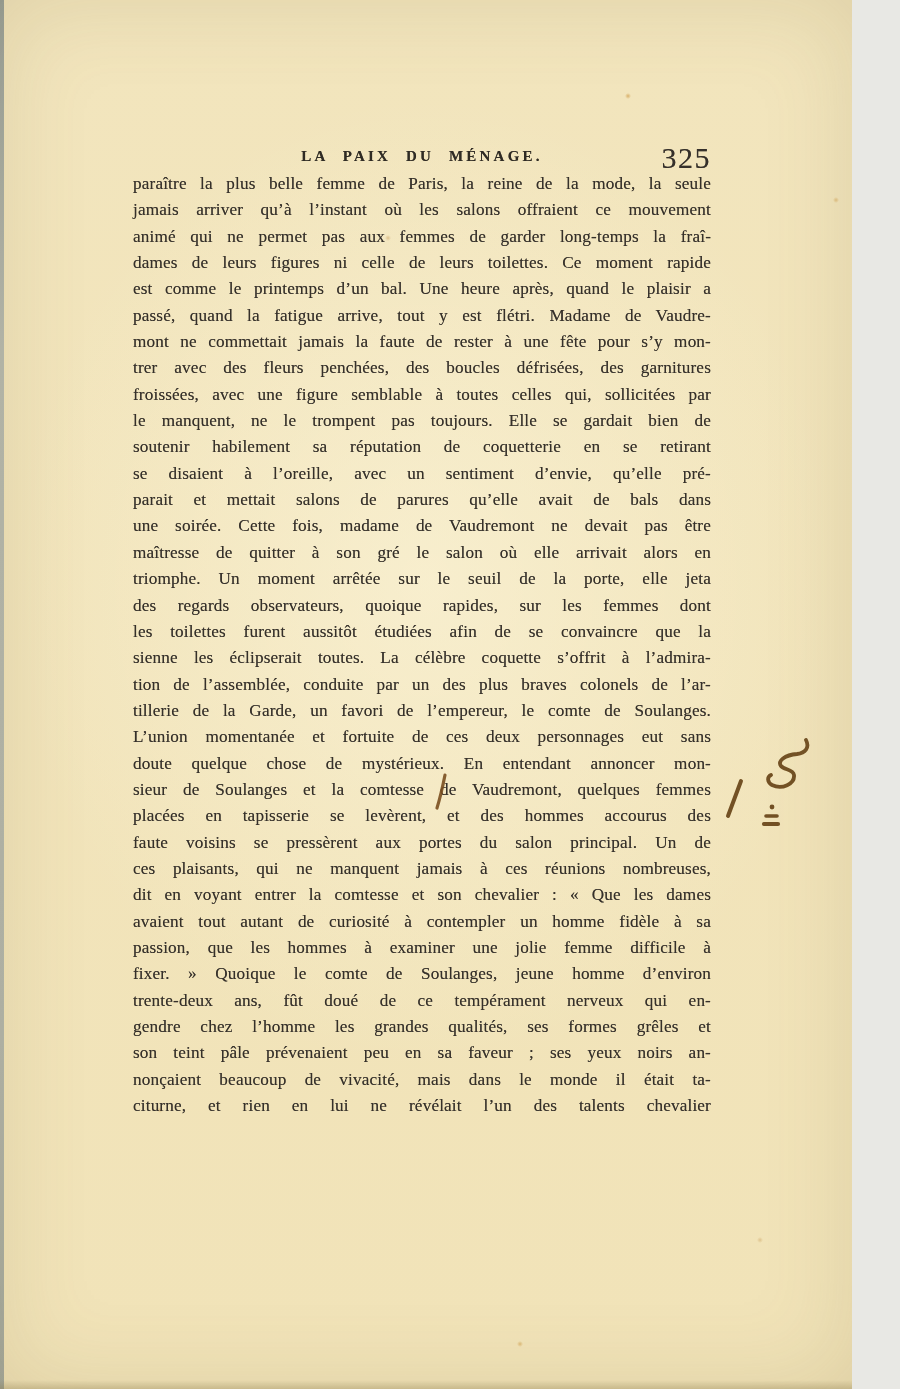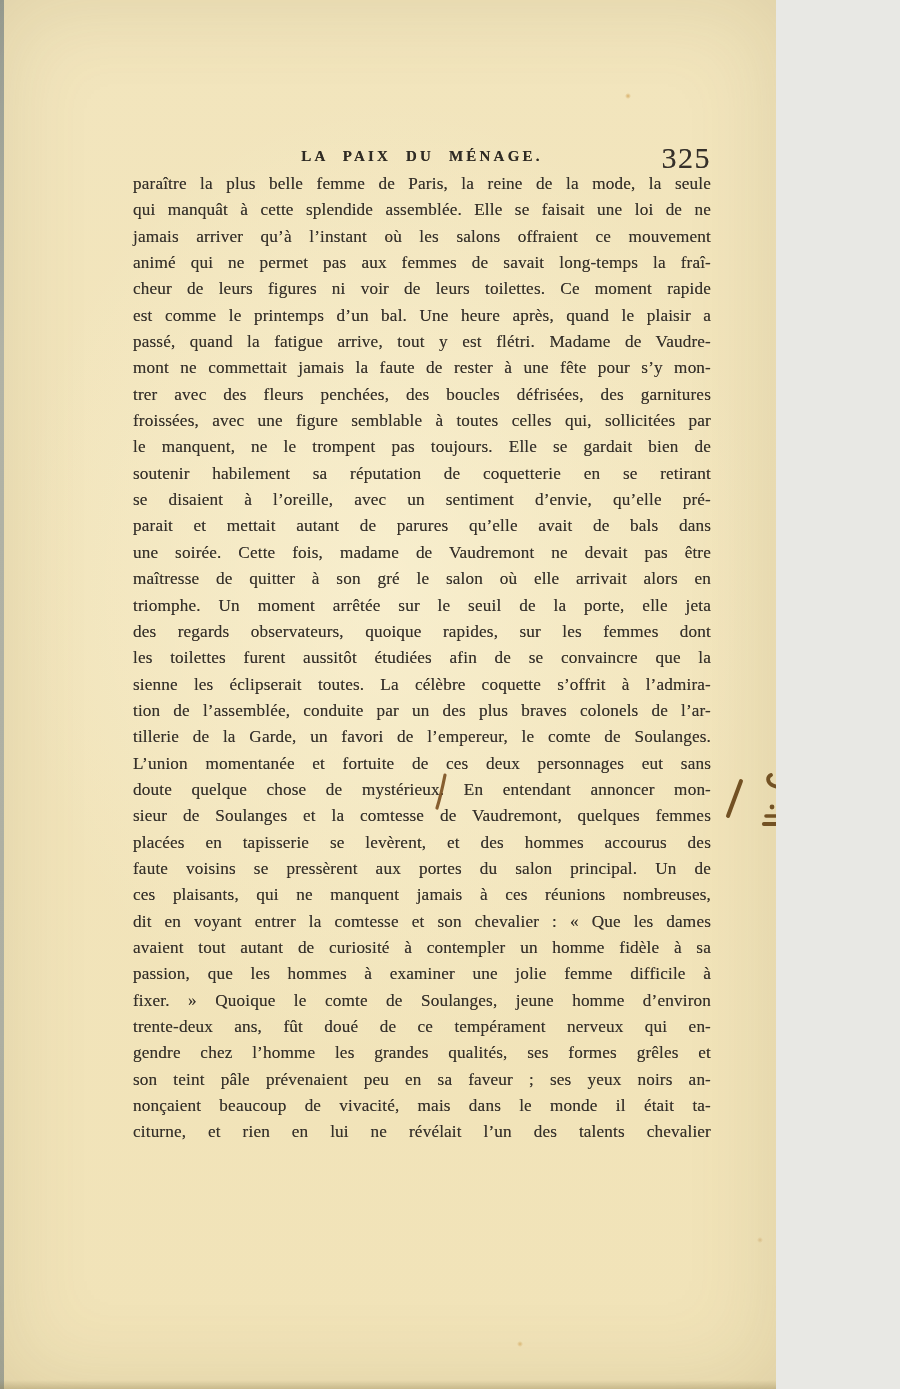--- a/index.html
+++ b/index.html
@@ -1,19 +1,19 @@
 <!DOCTYPE html>
 <html><head>
 <meta charset="utf-8">
 <style>
   html, body { margin: 0; padding: 0; background: #e8e8e4; }
 
   .scan {
     position: relative;
-    width: 776px;
+    width: 852px;
     height: 1389px;
     overflow: hidden;
     background-color: #f2e5bd;
     background-image:
       radial-gradient(circle 2px at 628px 96px,  rgba(196,134,38,0.55), rgba(196,134,38,0) 3px),
       radial-gradient(circle 2px at 836px 200px, rgba(196,134,38,0.40), rgba(196,134,38,0) 3px),
       radial-gradient(circle 2px at 388px 238px, rgba(180,120,40,0.35), rgba(180,120,40,0) 3px),
       radial-gradient(circle 2px at 160px 1110px,rgba(196,134,38,0.35), rgba(196,134,38,0) 3px),
       radial-gradient(circle 2px at 520px 1344px,rgba(196,134,38,0.45), rgba(196,134,38,0) 3px),
       radial-gradient(circle 2px at 760px 1240px,rgba(180,120,40,0.30), rgba(180,120,40,0) 3px),
@@ -99,33 +99,32 @@
   <div class="edge-left"></div>
   <div class="edge-bottom"></div>
 
   <div class="running-header">
     <span class="header-title">LA PAIX DU MÉNAGE.</span>
     <span class="page-number">325</span>
   </div>
 
   <div class="text-block">
       <div class="line">paraître la plus belle femme de Paris, la reine de la mode, la seule</div>
-      <div class="line">qui manquât à cette splendide assemblée. Elle se faisait une loi de ne</div>
       <div class="line">jamais arriver qu’à l’instant où les salons offraient ce mouvement</div>
-      <div class="line">animé qui ne permet pas aux femmes de savait long-temps la fraî-</div>
-      <div class="line">cheur de leurs figures ni voir de leurs toilettes. Ce moment rapide</div>
+      <div class="line">animé qui ne permet pas aux femmes de garder long-temps la fraî-</div>
+      <div class="line">dames de leurs figures ni celle de leurs toilettes. Ce moment rapide</div>
       <div class="line">est comme le printemps d’un bal. Une heure après, quand le plaisir a</div>
       <div class="line">passé, quand la fatigue arrive, tout y est flétri. Madame de Vaudre-</div>
       <div class="line">mont ne commettait jamais la faute de rester à une fête pour s’y mon-</div>
       <div class="line">trer avec des fleurs penchées, des boucles défrisées, des garnitures</div>
       <div class="line">froissées, avec une figure semblable à toutes celles qui, sollicitées par</div>
       <div class="line">le manquent, ne le trompent pas toujours. Elle se gardait bien de</div>
       <div class="line">soutenir habilement sa réputation de coquetterie en se retirant</div>
       <div class="line">se disaient à l’oreille, avec un sentiment d’envie, qu’elle pré-</div>
-      <div class="line">parait et mettait autant de parures qu’elle avait de bals dans</div>
+      <div class="line">parait et mettait salons de parures qu’elle avait de bals dans</div>
       <div class="line">une soirée. Cette fois, madame de Vaudremont ne devait pas être</div>
       <div class="line">maîtresse de quitter à son gré le salon où elle arrivait alors en</div>
       <div class="line">triomphe. Un moment arrêtée sur le seuil de la porte, elle jeta</div>
       <div class="line">des regards observateurs, quoique rapides, sur les femmes dont</div>
       <div class="line">les toilettes furent aussitôt étudiées afin de se convaincre que la</div>
       <div class="line">sienne les éclipserait toutes. La célèbre coquette s’offrit à l’admira-</div>
       <div class="line">tion de l’assemblée, conduite par un des plus braves colonels de l’ar-</div>
       <div class="line">tillerie de la Garde, un favori de l’empereur, le comte de Soulanges.</div>
       <div class="line">L’union momentanée et fortuite de ces deux personnages eut sans</div>
       <div class="line">doute quelque chose de mystérieux. En entendant annoncer mon-</div>

